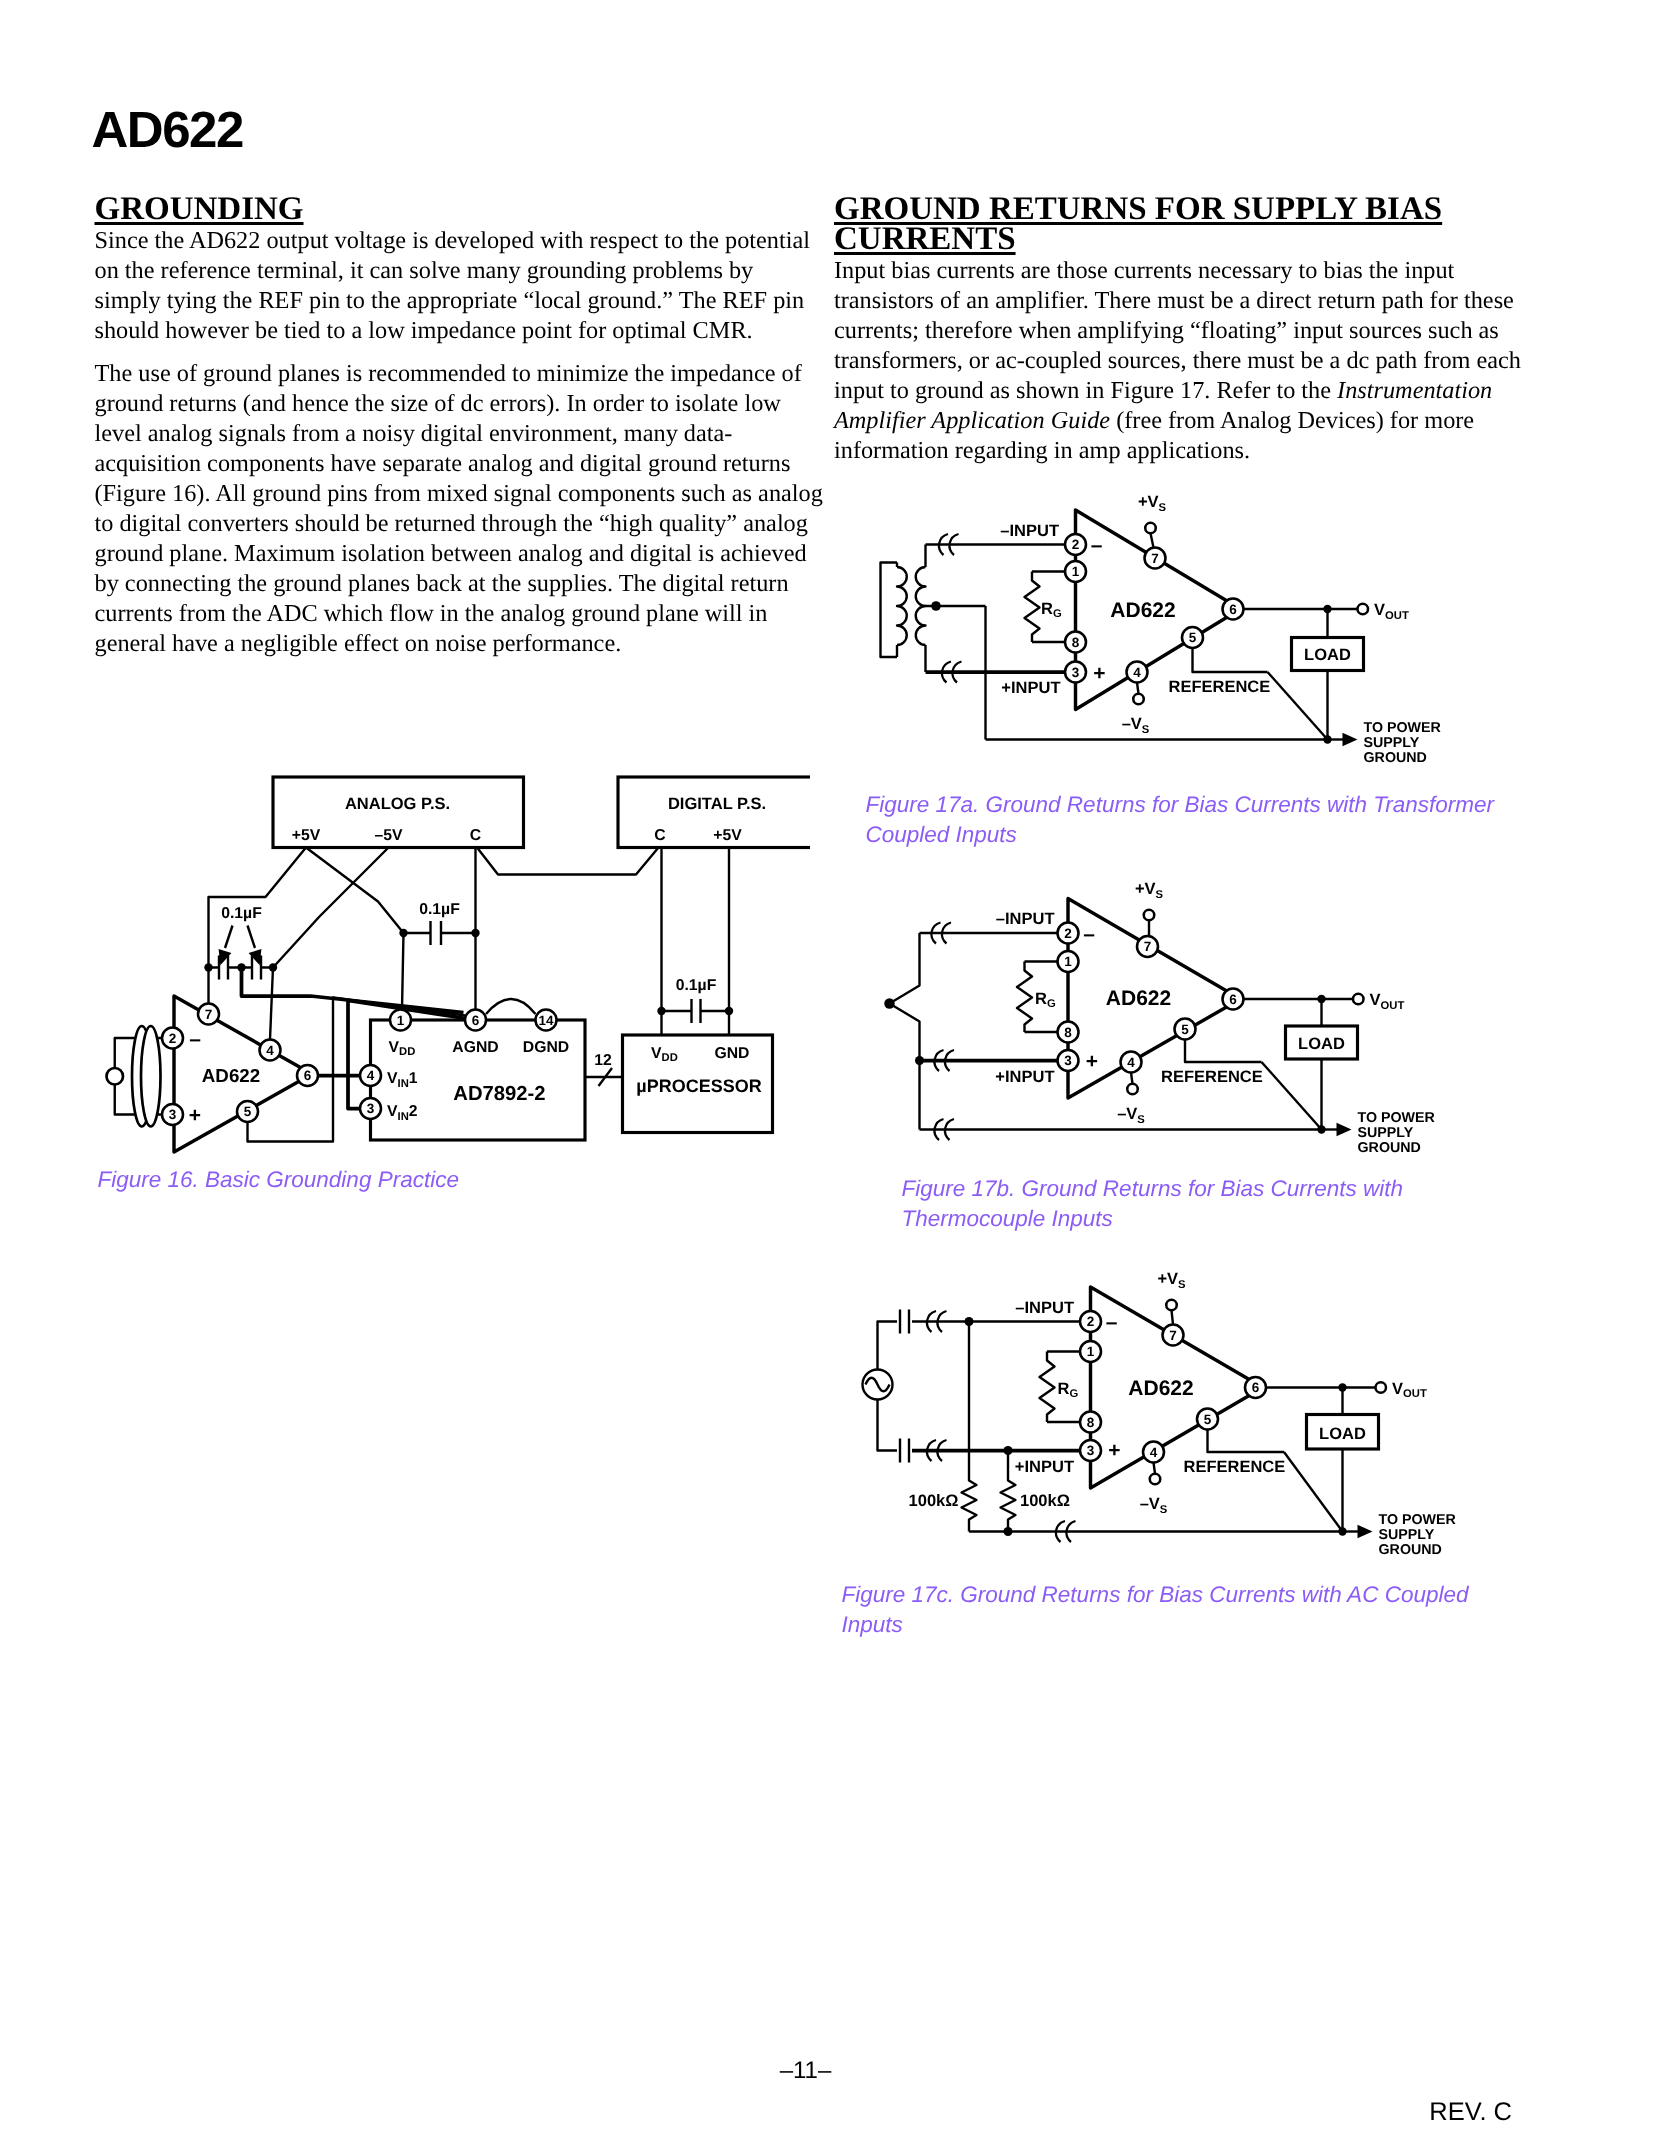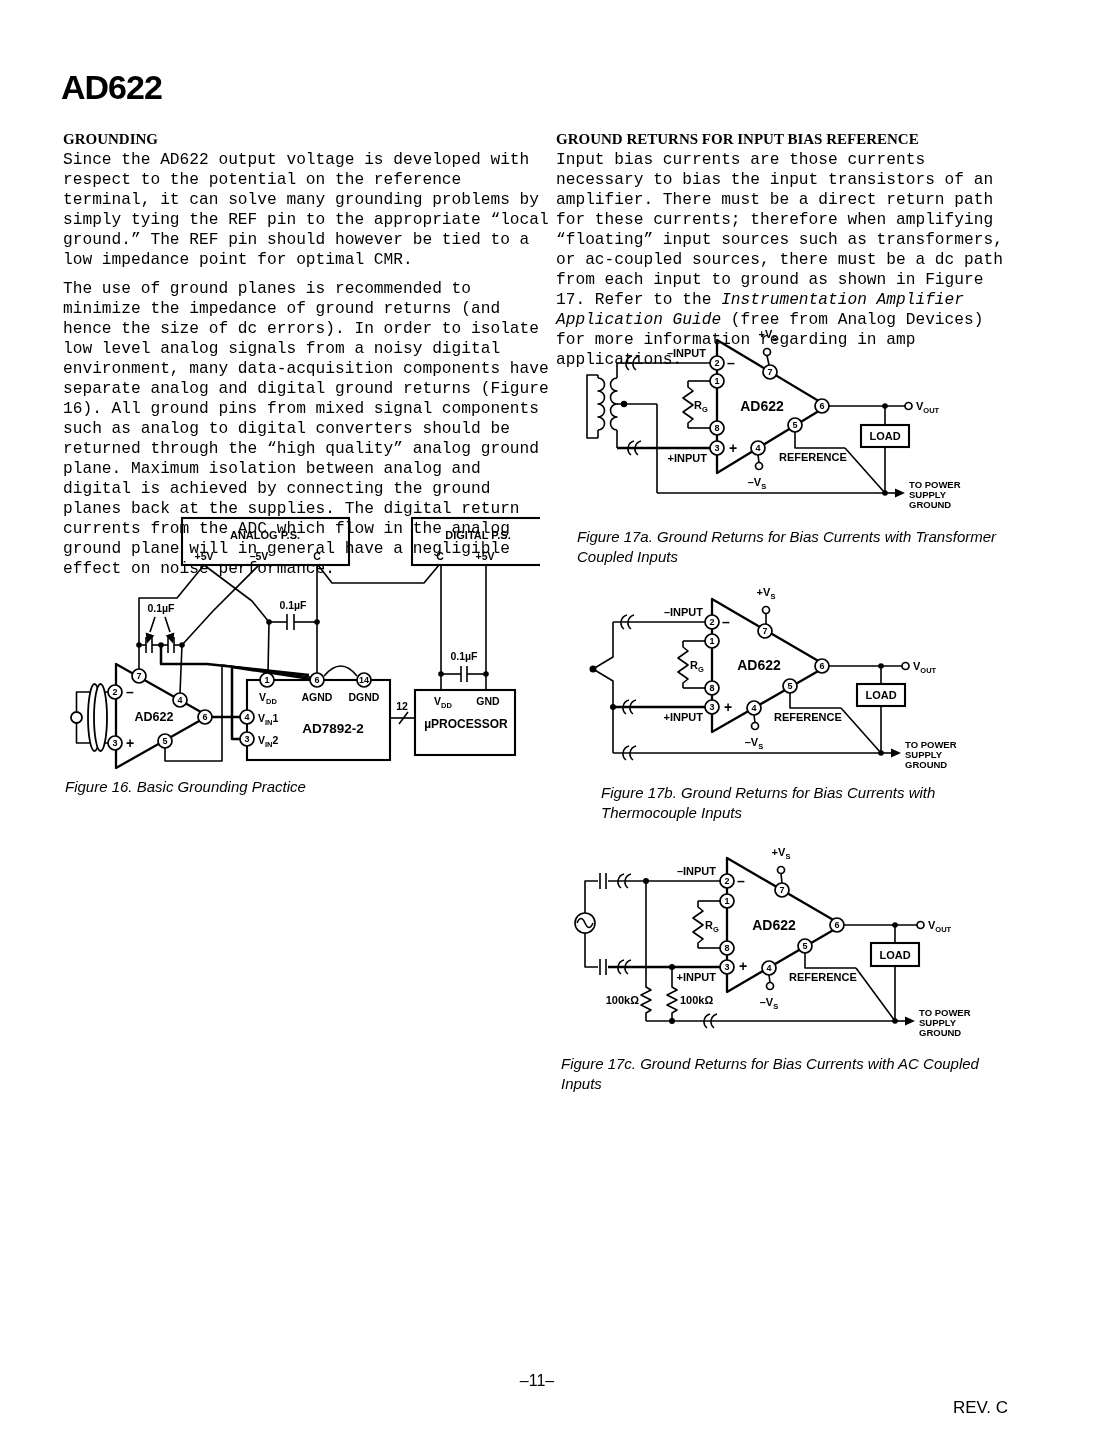--- a/index.html
+++ b/index.html
@@ -3,24 +3,24 @@
 <meta charset="utf-8">
 <style>
   html,body{margin:0;padding:0;background:#e8e8e8;}
   .page{position:relative;width:1105px;height:1430px;background:#ffffff;color:#000;
         font-family:"Liberation Serif",serif;overflow:hidden;padding-left:36px;}
   .brand{position:absolute;left:61px;top:68px;font-family:"Liberation Sans",sans-serif;
          font-weight:bold;font-size:34px;letter-spacing:-1px;}
   .col{position:absolute;top:129px;font-size:16.2px;line-height:20px;}
   .col.left{left:63px;width:486px;}
   .col.right{left:556px;width:458px;}
-  .col h2{font-size:15px;margin:0 0 1px 0;font-weight:bold;font-family:"Liberation Serif",serif;}
-  .col p{margin:0 0 9px 0;font-family:Liberation Mono, monospace;}
+  .col h2{font-size:22px;margin:0 0 1px 0;font-weight:bold;font-family:"Liberation Serif",serif;text-decoration:underline;}
+  .col p{margin:0 0 9px 0;}
   .cap{position:absolute;font-family:"Liberation Sans",sans-serif;font-style:italic;
-       font-size:15px;line-height:19.5px;color:#000000;}
+       font-size:15px;line-height:19.5px;color:#8b5cf6;}
   .cap16{left:65px;top:777px;width:475px;text-align:left;}
   .c17a{left:577px;top:527px;width:420px;}
   .c17b{left:601px;top:783px;width:420px;}
   .c17c{left:561px;top:1054px;width:430px;}
   .foot-page{position:absolute;left:482px;top:1372px;width:110px;text-align:center;
              font-family:"Liberation Sans",sans-serif;font-size:16px;}
   .foot-rev{position:absolute;left:878px;top:1372px;width:130px;text-align:right;
             font-family:"Liberation Sans",sans-serif;font-size:17px;margin-top:26px;}
   svg.schematic{position:absolute;}
   svg.schematic text{fill:#000;font-family:"Liberation Sans",sans-serif;font-weight:bold;}
@@ -49,21 +49,21 @@
 
   <div class="brand">AD622</div>
 
   <div class="col left">
     <h2>GROUNDING</h2>
     <p>Since the AD622 output voltage is developed with respect to the potential on the reference terminal, it can solve many grounding problems by simply tying the REF pin to the appropriate “local ground.” The REF pin should however be tied to a low impedance point for optimal CMR.</p>
     <p>The use of ground planes is recommended to minimize the impedance of ground returns (and hence the size of dc errors). In order to isolate low level analog signals from a noisy digital environment, many data-acquisition components have separate analog and digital ground returns (Figure 16). All ground pins from mixed signal components such as analog to digital converters should be returned through the “high quality” analog ground plane. Maximum isolation between analog and digital is achieved by connecting the ground planes back at the supplies. The digital return currents from the ADC which flow in the analog ground plane will in general have a negligible effect on noise performance.</p>
   </div>
 
   <div class="col right">
-    <h2>GROUND RETURNS FOR INPUT BIAS REFERENCE</h2>
+    <h2>GROUND RETURNS FOR SUPPLY BIAS CURRENTS</h2>
     <p><span>Input bias currents are those currents necessary to bias the input transistors of an amplifier. There must be a direct return path for these currents; therefore when amplifying “floating” input sources such as transformers, or ac-coupled sources, there must be a dc path from each input to ground as shown in Figure 17. Refer to the </span><i>Instrumentation Amplifier Application Guide</i><span> (free from Analog Devices) for more information regarding in amp applications.</span></p>
   </div>
 
   <svg class="schematic" style="left:65px;top:515px;" width="475" height="265" viewBox="0 0 475 265">
     <g>
       <rect class="bx" x="117" y="3" width="167" height="47"></rect>
       <text class="lbl mid" x="200" y="24">ANALOG P.S.</text>
       <text class="md mid" x="139" y="45">+5V</text>
       <text class="md mid" x="194" y="45">–5V</text>
       <text class="md mid" x="252" y="45">C</text>

